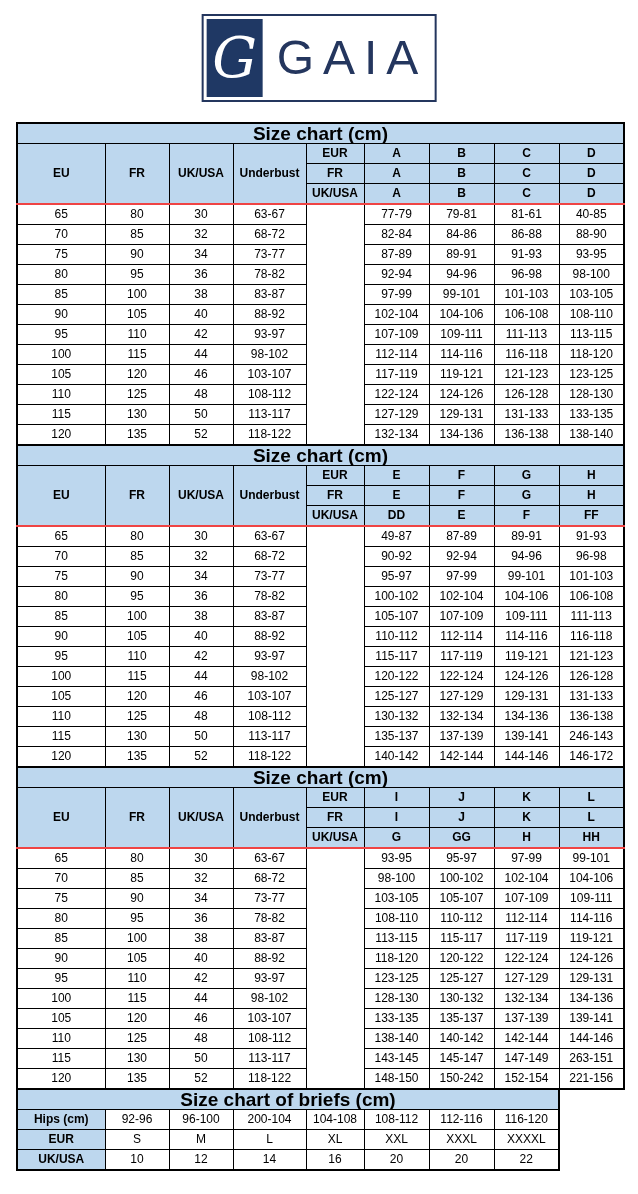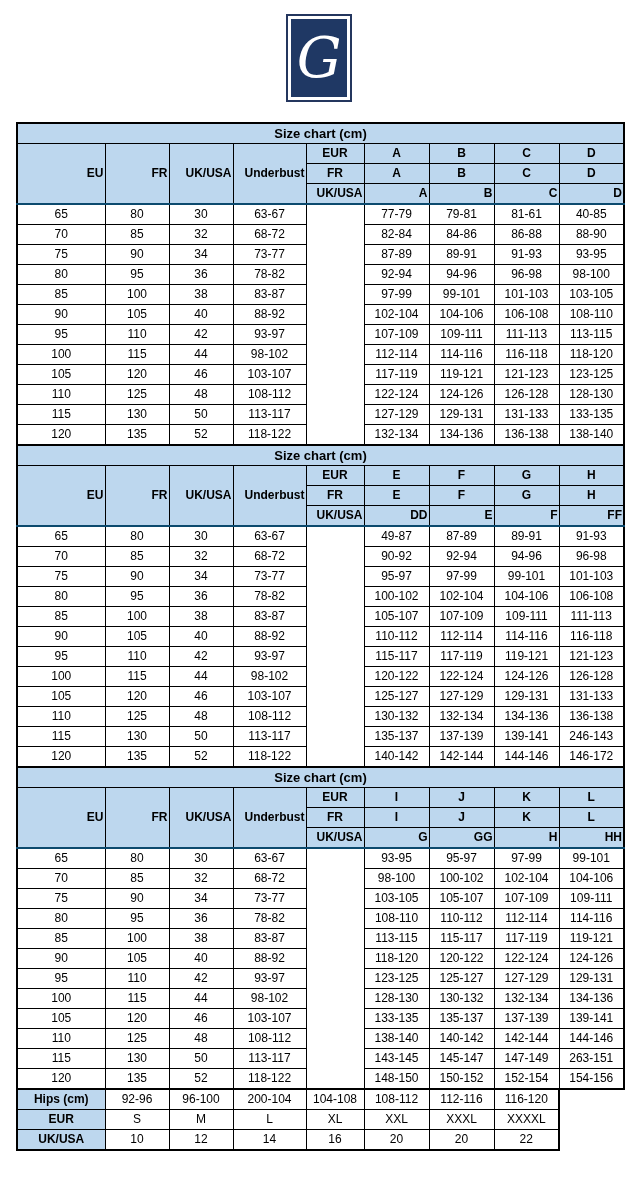--- a/index.html
+++ b/index.html
@@ -16,33 +16,34 @@
                padding:0 4px 0 14px; line-height:74px; white-space:nowrap; }
 
   
   .tables { position:absolute; top:122px; left:16px; }
   table.size-table { border-collapse:collapse; table-layout:fixed; border:2px solid #000; background:#fff; }
   table.stacked { margin-top:-2px; }
   .size-table td { border:1px solid #000; text-align:center; vertical-align:middle;
                    font-size:12px; height:19px; line-height:19px; padding:0 1px;
                    white-space:nowrap; overflow:hidden; }
   .size-table td.blue { background:#bdd7ee; font-weight:bold; }
-  .size-table td.title { font-size:13px; height:19px; }
-  .size-table td.hdr-bottom { border-bottom:2px solid #0c4a6e;text-align:right; }
+  .size-table td.title { font-size:19px; height:19px; }
+  .size-table td.hdr-bottom { border-bottom:2px solid #ef4444; }
   .size-table td.spacer { background:#fff; }
 </style>
 </head>
 <body>
 
 <div class="page">
 
   <div class="logo">
     <div class="logo-gbox">
       <span>G</span>
     </div>
+    <div class="logo-text">GAIA</div>
   </div>
 
   <div class="tables">
     <table class="size-table">
         <colgroup>
           <col style="width:88px">
           <col style="width:64px">
           <col style="width:64px">
           <col style="width:73px">
           <col style="width:58px">
@@ -518,38 +519,41 @@
             <td>145-147</td>
             <td>147-149</td>
             <td>263-151</td>
           </tr>
           <tr>
             <td>120</td>
             <td>135</td>
             <td>52</td>
             <td>118-122</td>
             <td>148-150</td>
-            <td>150-152</td>
+            <td>150-242</td>
             <td>152-154</td>
-            <td>154-156</td>
+            <td>221-156</td>
           </tr>
         </tbody>
       </table>
     <table class="size-table stacked">
         <colgroup>
           <col style="width:88px">
           <col style="width:64px">
           <col style="width:64px">
           <col style="width:73px">
           <col style="width:58px">
           <col style="width:65px">
           <col style="width:65px">
           <col style="width:65px">
         </colgroup>
         <tbody>
+          <tr>
+            <td class="blue title" colspan="8">Size chart of briefs (cm)</td>
+          </tr>
           <tr>
             <td class="blue">Hips (cm)</td>
             <td>92-96</td>
             <td>96-100</td>
             <td>200-104</td>
             <td>104-108</td>
             <td>108-112</td>
             <td>112-116</td>
             <td>116-120</td>
           </tr>

